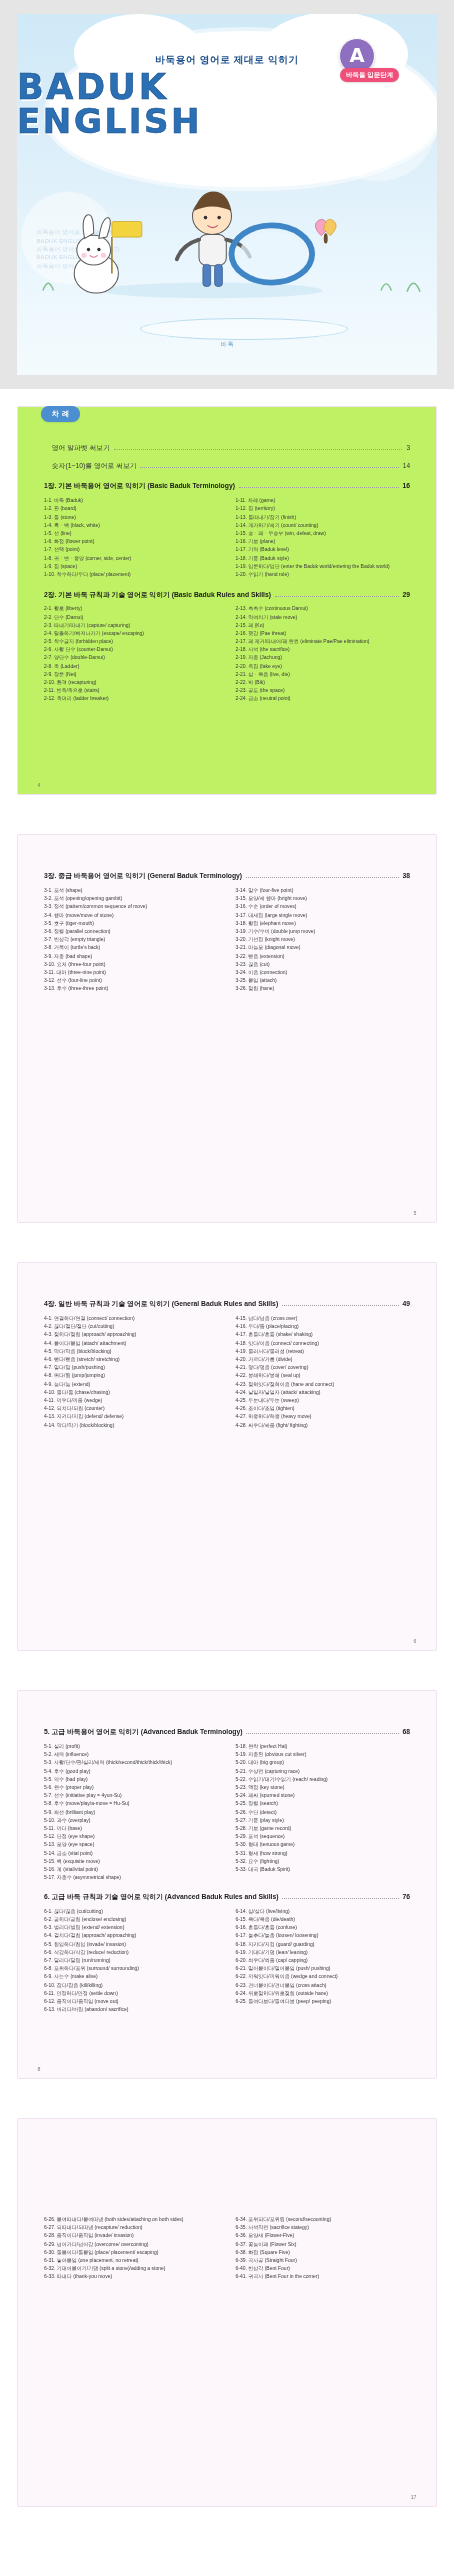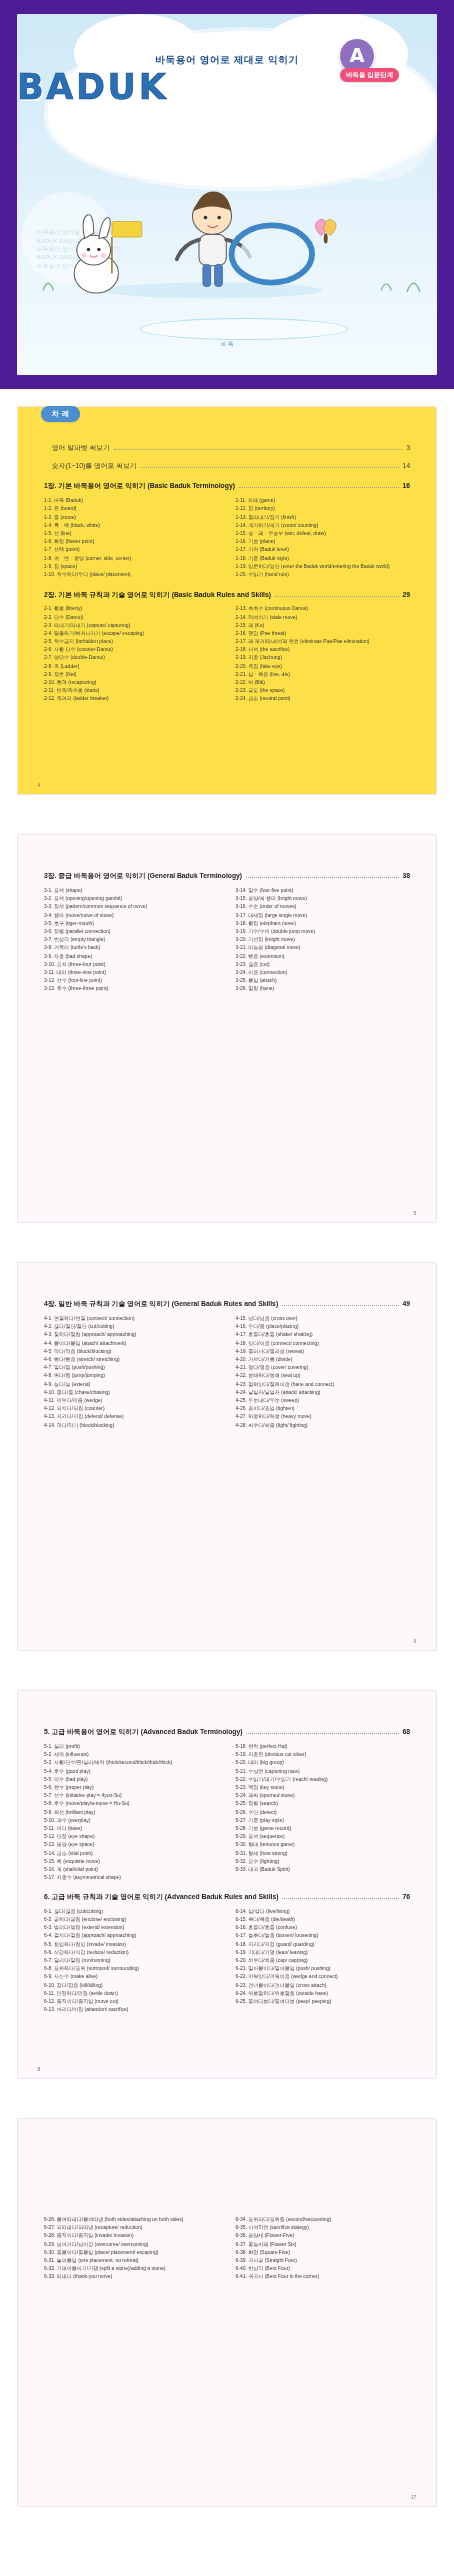--- a/index.html
+++ b/index.html
@@ -13,21 +13,21 @@
   .page {
     position: relative;
     width: 454px;
     background: #ffffff;
     overflow: hidden;
   }
 
   
   #cover {
     height: 389px;
-    background: #4c1d95;
+    background: #e5e5e5;
     padding: 14.3px 17px 14.3px 17px;
   }
   .cover-inner {
     position: relative;
     width: 100%;
     height: 100%;
     background: linear-gradient(180deg,#cfe9f7 0%, #dff0fa 45%, #eaf6fd 70%, #f4fbfe 100%);
     border-radius: 1.3px;
     overflow: hidden;
   }
@@ -150,21 +150,21 @@
     border-radius: 50%;
     background: rgba(255,255,255,.45);
   }
 
   
   .toc-page {
     padding: 17px 17px 22px 17px;
   }
   .toc-card {
     position: relative;
-    background: #fde047;
+    background: #bef264;
     border: 0.6px solid #f0e2ee;
     border-radius: 1.9px;
     min-height: 389px;
     padding: 14.3px 26px 26px 26px;
   }
   .toc-card.plain { background: #fdf8fc; }
   .contents-tab {
     position: absolute;
     left: 23.4px; top: -1.3px;
     background: #4c8fd0;
@@ -260,20 +260,21 @@
 BADUK ENGLISH
 바둑용어 영어로 제대로 익히기
 BADUK ENGLISH
 바둑용어 영어로 제대로 익히기</div>
 
     <div class="cover-cloud"></div>
 
     <div class="cover-kortitle">바둑용어 영어로 제대로 익히기</div>
     <div class="cover-bigtitle">
       <span class="l1">BADUK</span>
+      <span class="l2">ENGLISH</span>
     </div>
 
     <div class="cover-badge">A</div>
     <div class="cover-ribbon">바둑돌 입문단계</div>
 
     <svg class="cover-art" viewBox="0 0 652 200">
 
       <ellipse cx="300" cy="176" rx="170" ry="12" fill="#bfe1f2" opacity=".5"></ellipse>
 
       <g>

